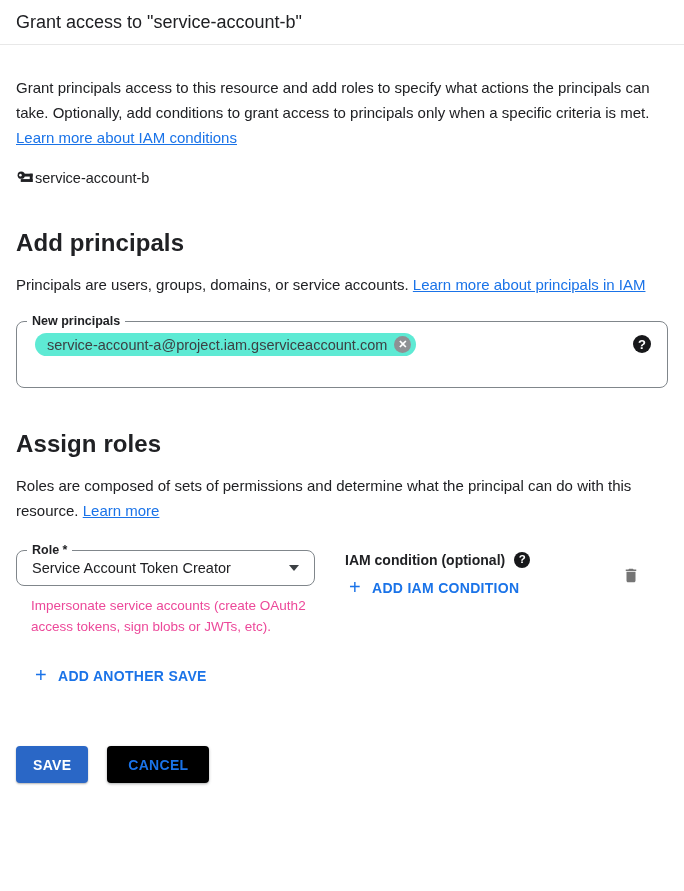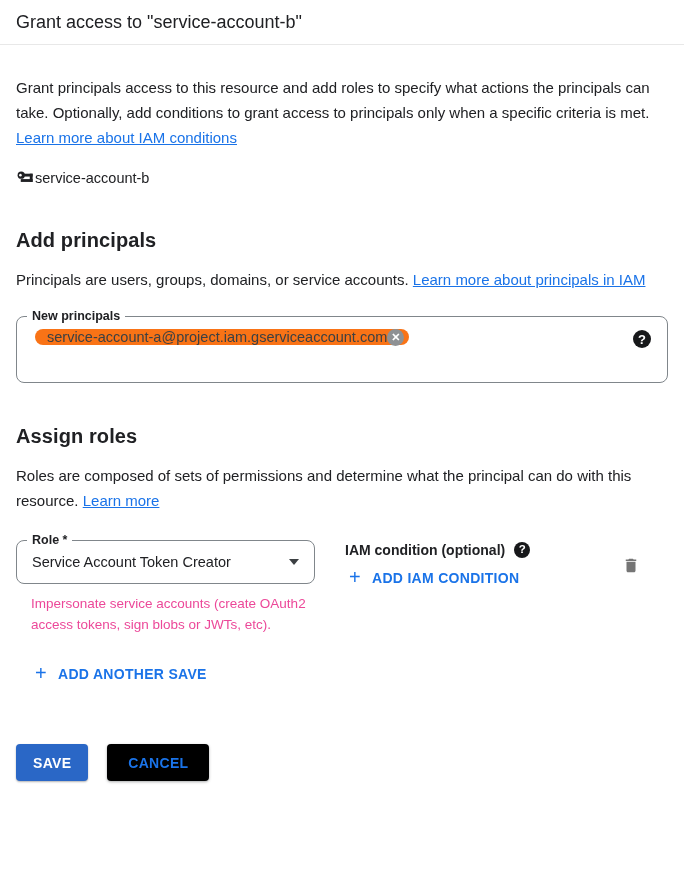--- a/index.html
+++ b/index.html
@@ -38,21 +38,21 @@
   }
 
   .section-h {
     margin: 36px 0 0;
     font-size: 16px;
     font-weight: 700;
     color: #202124;
   }
   .big-h {
     margin: 42px 0 0;
-    font-size: 20px;
+    font-size: 24px;
     font-weight: 700;
     color: #202124;
     letter-spacing: 0.1px;
   }
   .after-h-p { margin-top: 15px; }
 
   .resource-row {
     margin-top: 18px;
     display: flex;
     align-items: center;
@@ -82,24 +82,25 @@
   }
 
   .principals-field {
     margin-top: 24px;
     height: 67px;
     padding: 11px 18px;
   }
   .chip {
     display: inline-flex;
     align-items: center;
-    background: #f97316;
+    gap: 7px;
+    background: #5eead4;
     border-radius: 13px;
     padding: 0 5px 0 12px;
-    height: 16px;
+    height: 23px;
     font-size: 14.5px;
     color: #3c4043;
     max-width: 560px;
     cursor: default;
   }
   .chip-x {
     width: 17px; height: 17px;
     border-radius: 50%;
     background: #8e9194;
     color: #fff;
@@ -132,21 +133,21 @@
     right: 16px;
   }
 
   .roles-row {
     margin-top: 27px;
     display: flex;
     align-items: flex-start;
   }
   .role-col { width: 299px; flex: none; }
   .role-field {
-    height: 44px;
+    height: 36px;
     display: flex;
     align-items: center;
     justify-content: space-between;
     padding: 0 15px;
     font-size: 14.5px;
     cursor: pointer;
   }
   .dd-arrow {
     width: 0; height: 0;
     border-left: 5px solid transparent;

